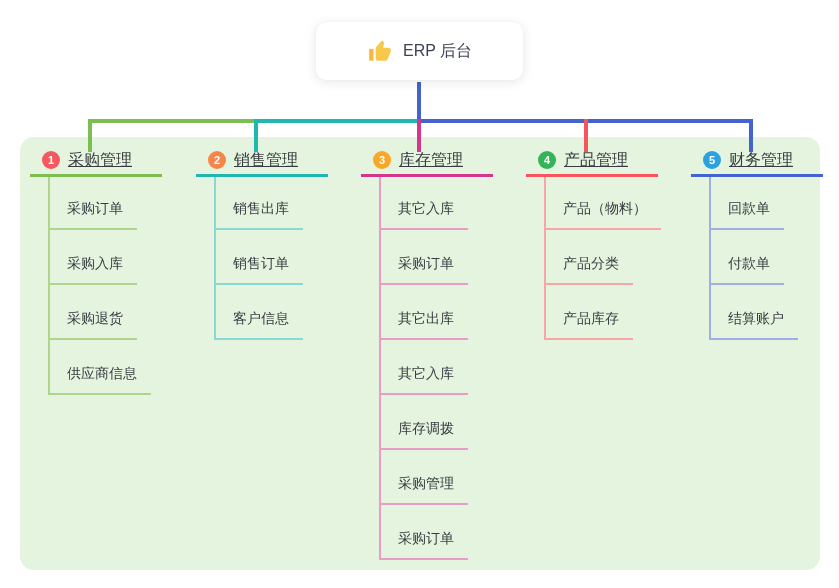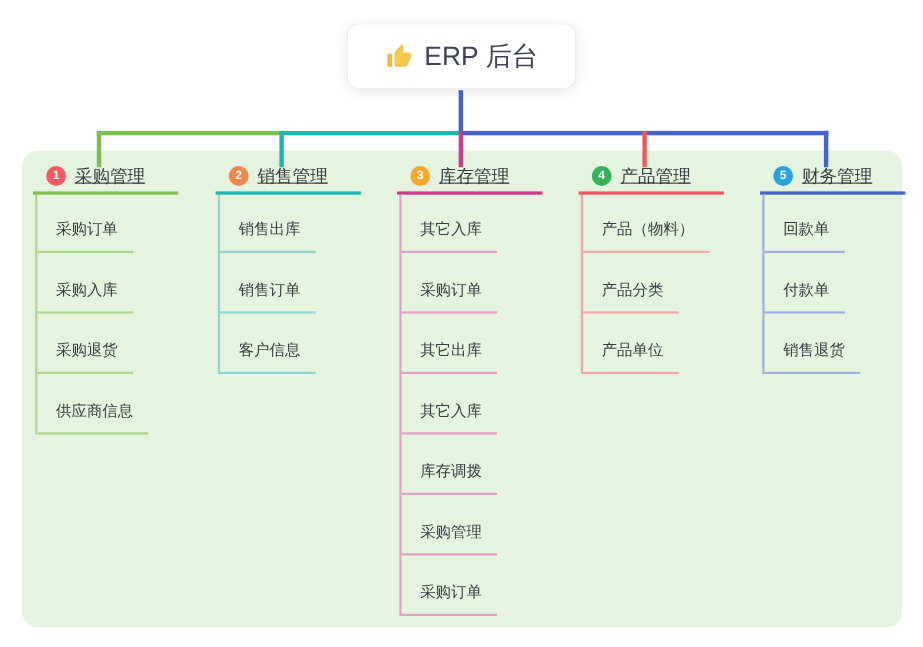--- a/index.html
+++ b/index.html
@@ -13,21 +13,21 @@
     position:absolute; left:20px; top:137px; width:800px; height:433px;
     background:var(--panel-bg,#e4f4df); border-radius:14px;
   }
   
   .root-card {
     position:absolute; left:316px; top:22px; width:207px; height:58px;
     background:var(--card-bg,#ffffff); border-radius:10px;
     box-shadow:0 2px 12px rgba(0,0,0,0.10), 0 0 1px rgba(0,0,0,0.08);
     display:flex; align-items:center; justify-content:center; gap:10px;
   }
-  .root-card .root-label { font-size:24px; font-weight:500; color:var(--root-text,#3d4352); }
+  .root-card .root-label { font-size:16px; font-weight:500; color:var(--root-text,#3d4352); }
   .root-card svg { width:26px; height:26px; }
   
   .vline, .hline { position:absolute; }
   .root-drop   { left:417px; top:82px;  width:4px;  height:41px; background:var(--root-line); }
   .bus-1 { left:88px;  top:119px; width:168px; height:4px; background:var(--b1-line); }
   .bus-2 { left:256px; top:119px; width:163px; height:4px; background:var(--b2-line); }
   .bus-3 { left:419px; top:119px; width:334px; height:4px; background:var(--b5-line); }
   .drop { top:119px; width:4px; height:33px; }
   .drop-1 { left:88px;  background:var(--b1-line); }
   .drop-2 { left:254px; background:var(--b2-line); }
@@ -45,21 +45,21 @@
     width:120px; height:28px; box-sizing:content-box;
     display:flex; align-items:center; gap:8px; padding-left:12px;
     border-bottom:3px solid var(--line); cursor:default;
   }
   .badge {
     width:18px; height:18px; border-radius:50%; background:var(--badge);
     color:#fff; font-size:11px; font-weight:bold;
     display:flex; align-items:center; justify-content:center; flex:0 0 18px;
   }
   .branch-label { font-size:16px; font-weight:500; color:var(--text,#383c41); white-space:nowrap;text-decoration:underline; }
-  .children { margin-left:2px; border-left:2px solid var(--light); }
+  .children { margin-left:18px; border-left:2px solid var(--light); }
   .child { height:55px; display:flex; align-items:flex-end; }
   .child:first-child { height:53px; }
   .child-label {
     display:inline-block; white-space:nowrap;
     font-size:14px; color:var(--text,#383c41);
     padding:0 14px 10px 17px;
     border-bottom:2px solid var(--light);
   }
 </style>
 </head>
@@ -164,36 +164,36 @@
       <span class="branch-label">产品管理</span>
     </div>
     <div class="children">
       <div class="child">
           <span class="child-label">产品（物料）</span>
         </div>
       <div class="child">
           <span class="child-label">产品分类</span>
         </div>
       <div class="child">
-          <span class="child-label">产品单位</span>
+          <span class="child-label">产品库存</span>
         </div>
     </div>
   </div>
 
   <div class="branch b5">
     <div class="branch-title">
       <span class="badge">5</span>
       <span class="branch-label">财务管理</span>
     </div>
     <div class="children">
       <div class="child">
           <span class="child-label">回款单</span>
         </div>
       <div class="child">
           <span class="child-label">付款单</span>
         </div>
       <div class="child">
-          <span class="child-label">销售退货</span>
+          <span class="child-label">结算账户</span>
         </div>
     </div>
   </div>
 
 </div>
 
 </body></html>

